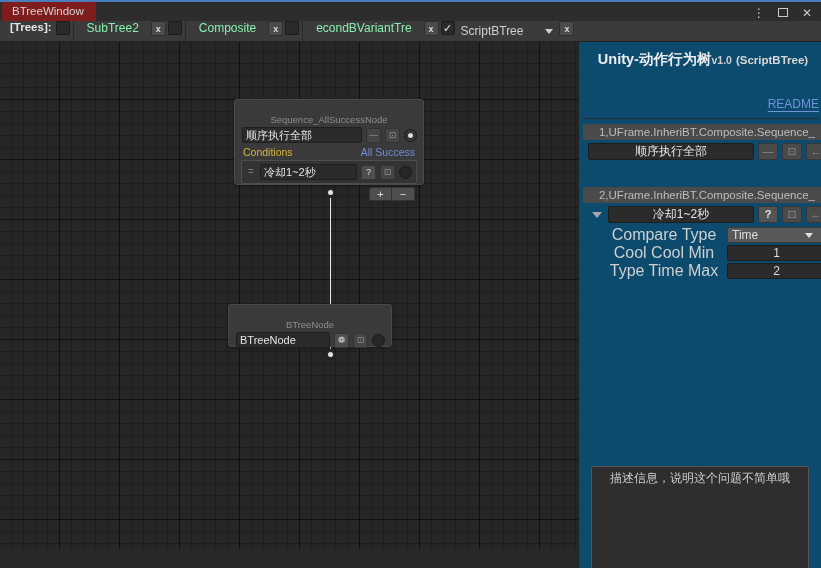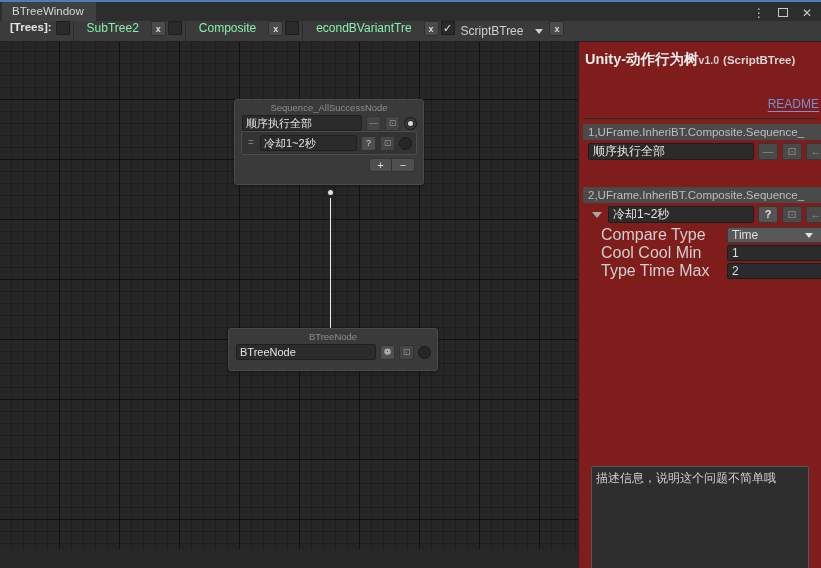--- a/index.html
+++ b/index.html
@@ -31,21 +31,21 @@
     width: 821px; height: 21px;
     background: #2d2d2d;
     border-top: 2px solid #4a7dbb;
     box-sizing: border-box;
   }
   .win-tab {
     position: absolute;
     left: 2px; top: 0px;
     height: 19px;
     padding: 0 12px 0 10px;
-    background: #404040;
+    background: #7f1d1d;
     color: #d4d4d4;
     font-size: 11.5px;
     line-height: 19px;
     border-top-left-radius: 2px;
     border-top-right-radius: 2px;
     white-space: nowrap;
   }
   .win-ctrls {
     position: absolute;
     right: 4px; top: 0;
@@ -124,21 +124,21 @@
     display: flex; align-items: center; justify-content: center;
     color: #dcdcdc;
     font-size: 9px;
     font-weight: bold;
     flex: 0 0 auto;
     margin: 0 2px;
   }
   .tb-popup {
     display: flex;
     align-items: center;
-    gap: 4px;
+    gap: 14px;
     padding: 0 4px 0 6px;
     color: #cfcfcf;
     font-size: 12px;
     flex: 0 0 auto;
   }
   .caret-dn {
     width: 0; height: 0;
     border-left: 4px solid transparent;
     border-right: 4px solid transparent;
     border-top: 5px solid #cfcfcf;
@@ -167,21 +167,21 @@
     background: #3a3a3a;
     border: 1px solid #4a4a4a;
     border-radius: 3px;
     box-sizing: border-box;
     box-shadow: 0 1px 3px rgba(0,0,0,0.45);
   }
   .node-title {
     text-align: center;
     color: #8d8d8d;
     font-size: 9.5px;
-    padding: 3px 0 2px;
+    padding: 15px 0 2px;
     line-height: 1.1;
   }
   .node-row {
     display: flex;
     align-items: center;
     gap: 4px;
     padding: 0 6px 0 7px;
   }
   .node-field {
     flex: 1 1 auto;
@@ -310,24 +310,25 @@
     padding-left: 5px;
     color: #7a9ad4;
     font-size: 11.5px;
   }
 
   
   .inspector {
     position: absolute;
     left: 578px; top: 42px;
     width: 243px; height: 526px;
-    background: #7f1d1d;
+    background: #0c4a6e;
     box-sizing: border-box;
     border-left: 1px solid #222;
     overflow: hidden;
+    text-align: center;
   }
   .insp-title {
     padding: 8px 0 0 6px;
     color: #ececec;
     font-size: 14.5px;
     font-weight: bold;
     white-space: nowrap;
   }
   .insp-title .ver {
     font-size: 10.5px;
@@ -507,36 +508,40 @@
     <div class="conn-dot" style="left:325px; top:307px;"></div>
 
     <div class="node" style="left:234px; top:57px; width:190px; height:86px;">
       <div class="node-title">Sequence_AllSuccessNode</div>
       <div class="node-row">
         <span class="node-field">顺序执行全部</span>
         <span class="mini-btn dim">—</span>
         <span class="mini-btn dim">⊡</span>
         <span class="port lit"></span>
       </div>
+      <div class="cond-head">
+        <span class="cond-title">Conditions</span>
+        <span class="cond-mode">All Success</span>
+      </div>
       <div class="cond-box">
         <div class="cond-row">
           <span class="drag-handle">=</span>
           <span class="node-field">冷却1~2秒</span>
           <span class="mini-btn">?</span>
           <span class="mini-btn dim">⊡</span>
           <span class="port"></span>
         </div>
       </div>
       <div class="pm-bar">
         <span class="pm-btn l">+</span>
         <span class="pm-btn r">−</span>
       </div>
     </div>
 
-    <div class="node" style="left:228px; top:262px; width:210px; height:43px;margin-top:24px;">
+    <div class="node" style="left:228px; top:262px; width:164px; height:43px;">
       <div class="node-title">BTreeNode</div>
       <div class="node-row">
         <span class="node-field">BTreeNode</span>
         <span class="mini-btn">❁</span>
         <span class="mini-btn dim">⊡</span>
         <span class="port"></span>
       </div>
     </div>
 
   </div>

